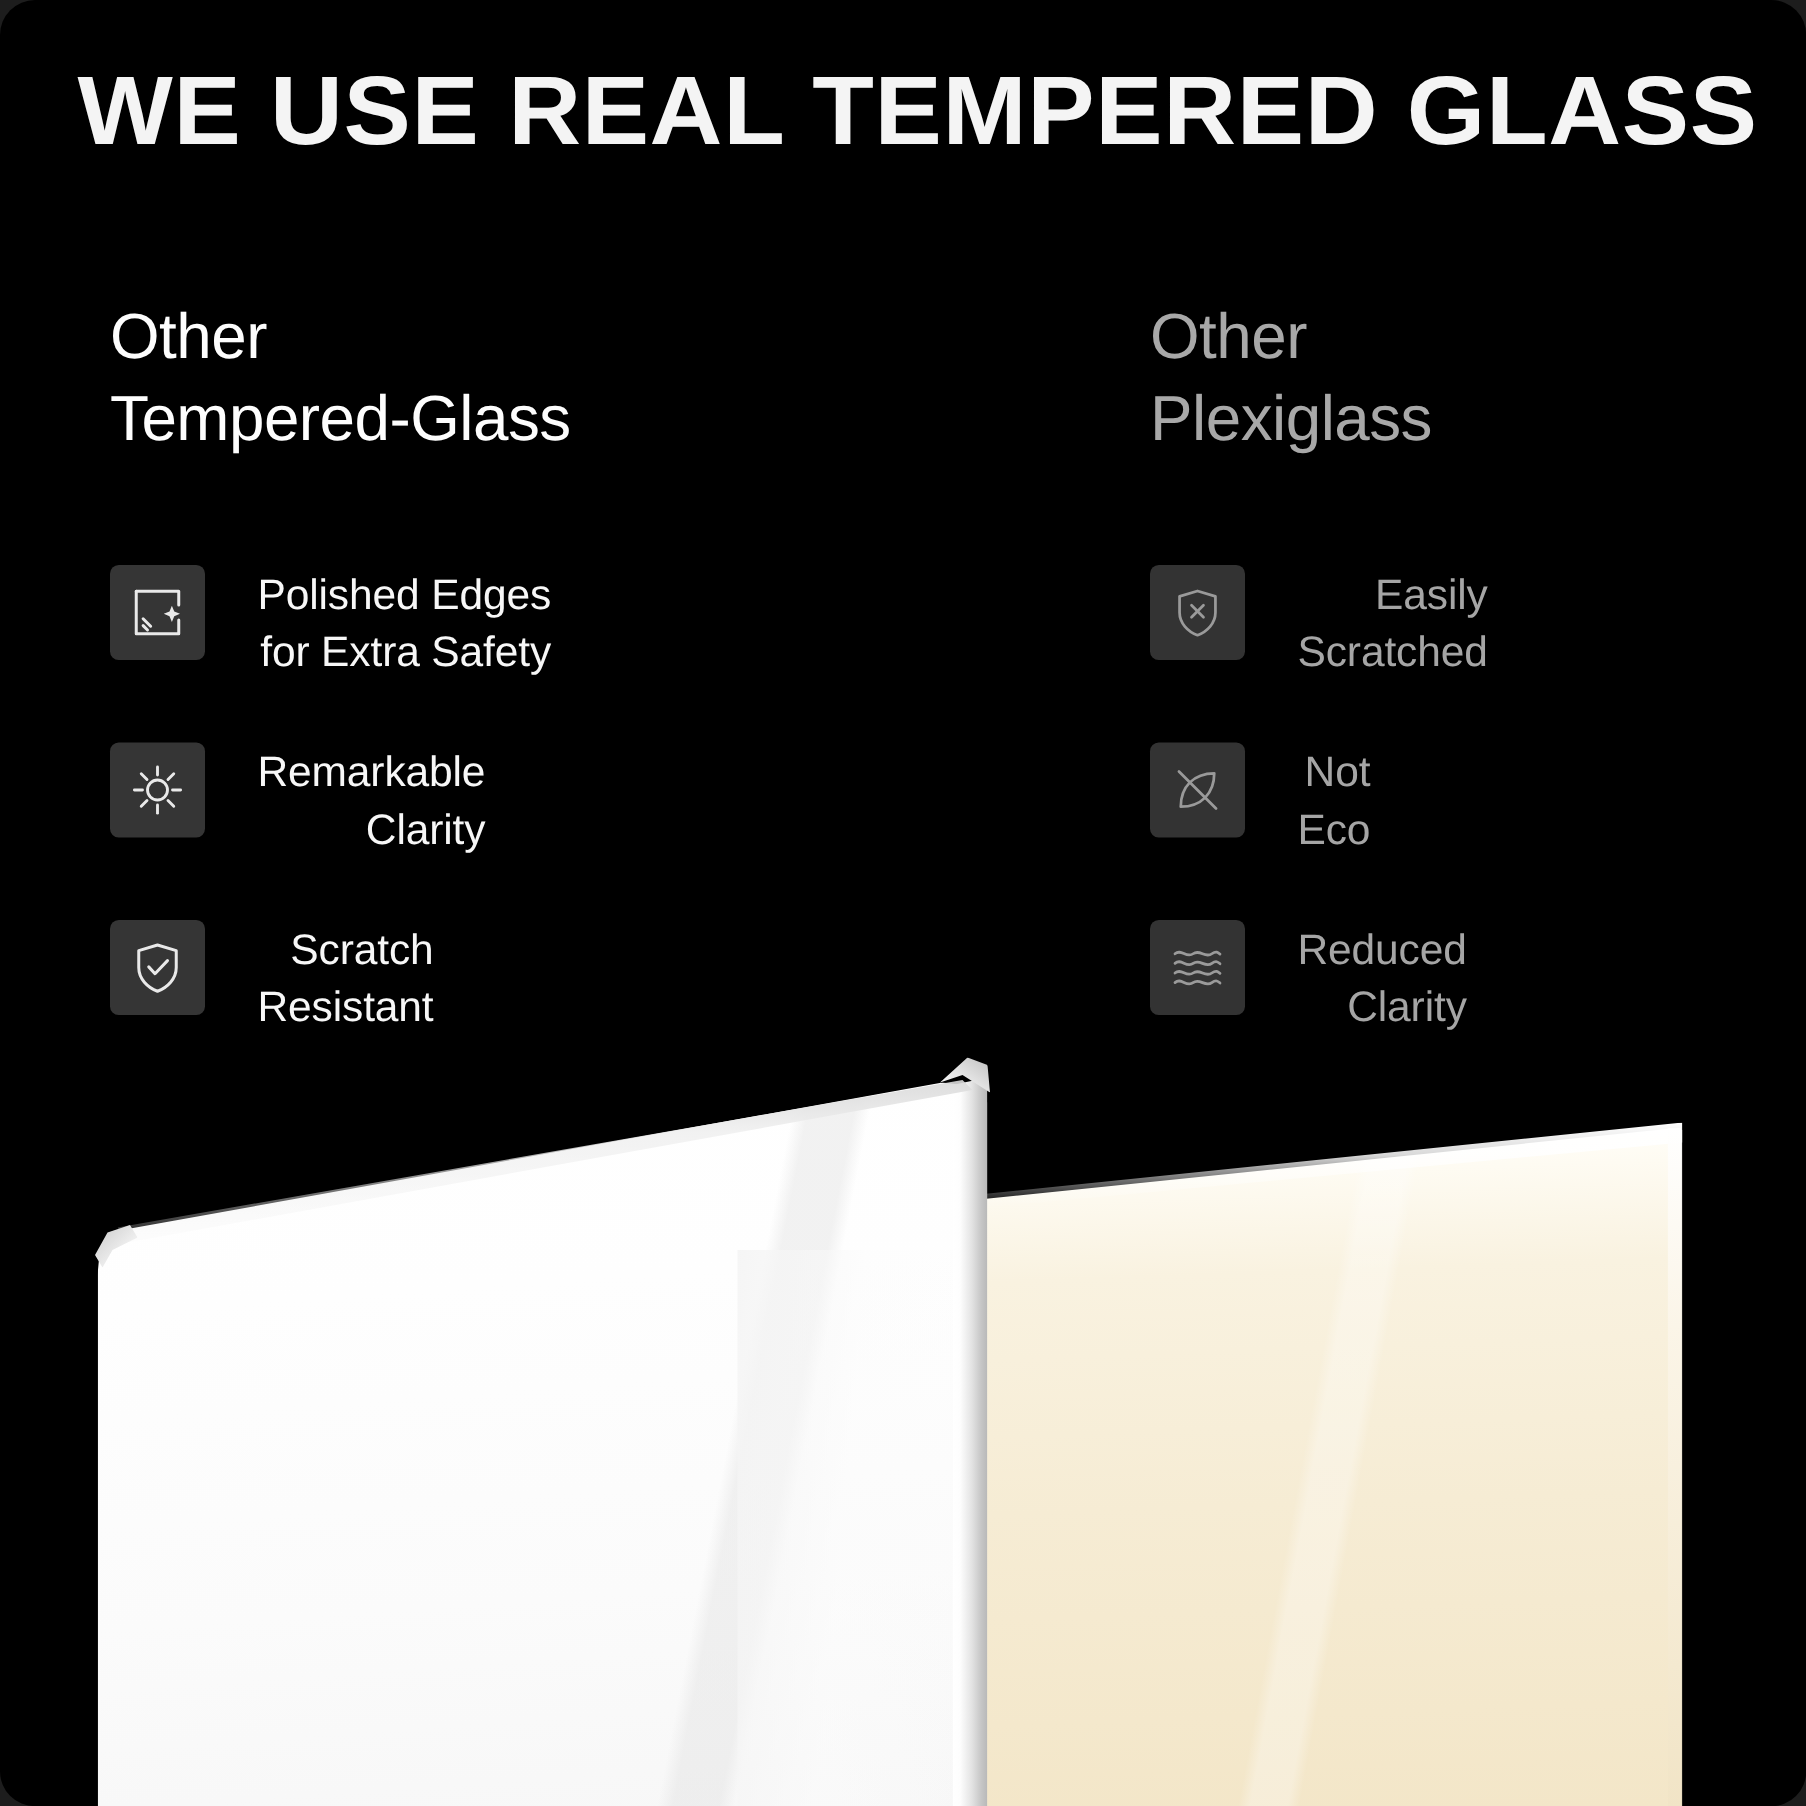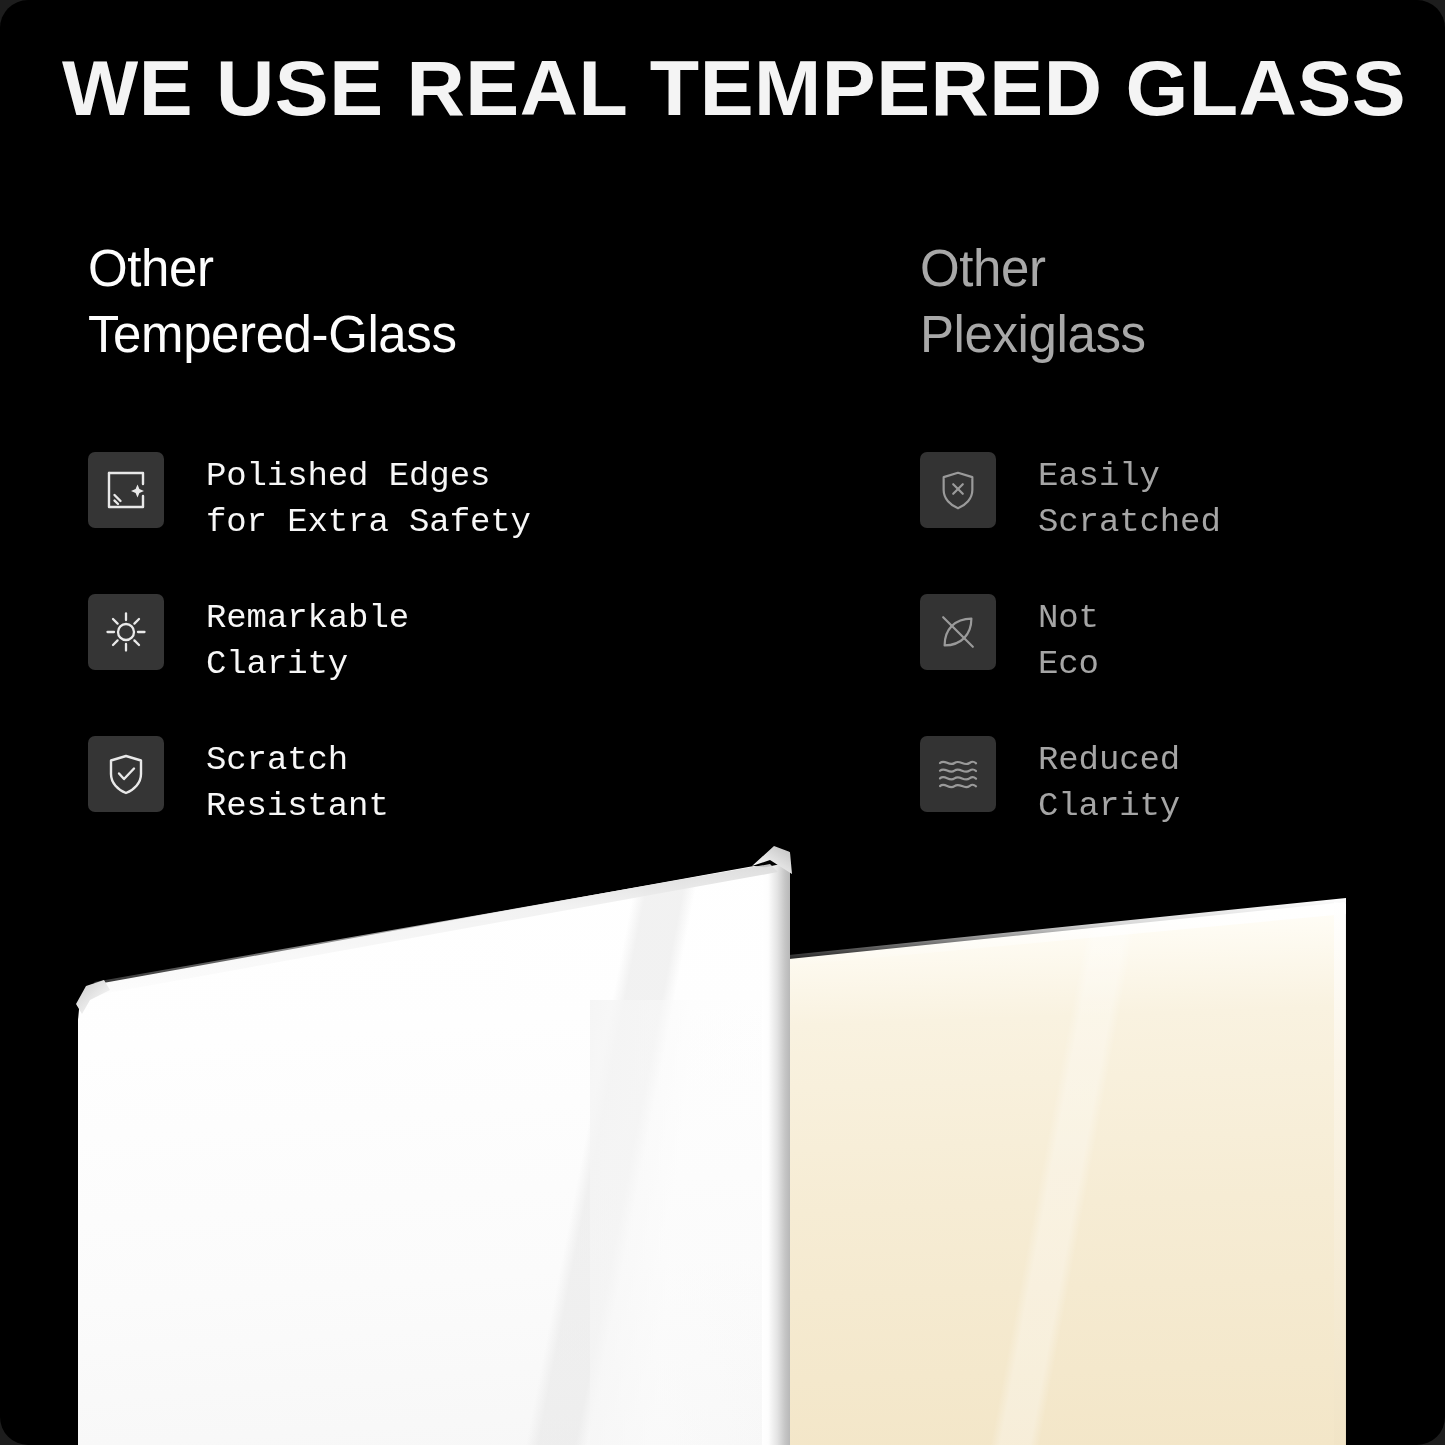--- a/index.html
+++ b/index.html
@@ -78,27 +78,28 @@
     flex: 0 0 76px;
     display: flex;
     align-items: center;
     justify-content: center;
     margin-top: 2px;
   }
   #column-right .feature-icon { background: #333333; }
 
   .feature-text {
     margin-left: 42px;
-    font-family: Liberation Mono, monospace;
+    font-family: Liberation Sans, sans-serif;
     font-weight: normal;
     font-size: 34px;
     line-height: 46px;
     letter-spacing: -0.1px;
     white-space: pre-line;
     padding-top: 3px;
+    text-align: right;
   }
   #column-left  .feature-text { color: #f7f7f7; }
   #column-right .feature-text { color: #a5a5a5; }
   #column-right .feature-row  { height: 142px; }
 
   
   #panels {
     position: absolute;
     left: 0;
     top: 840px;

